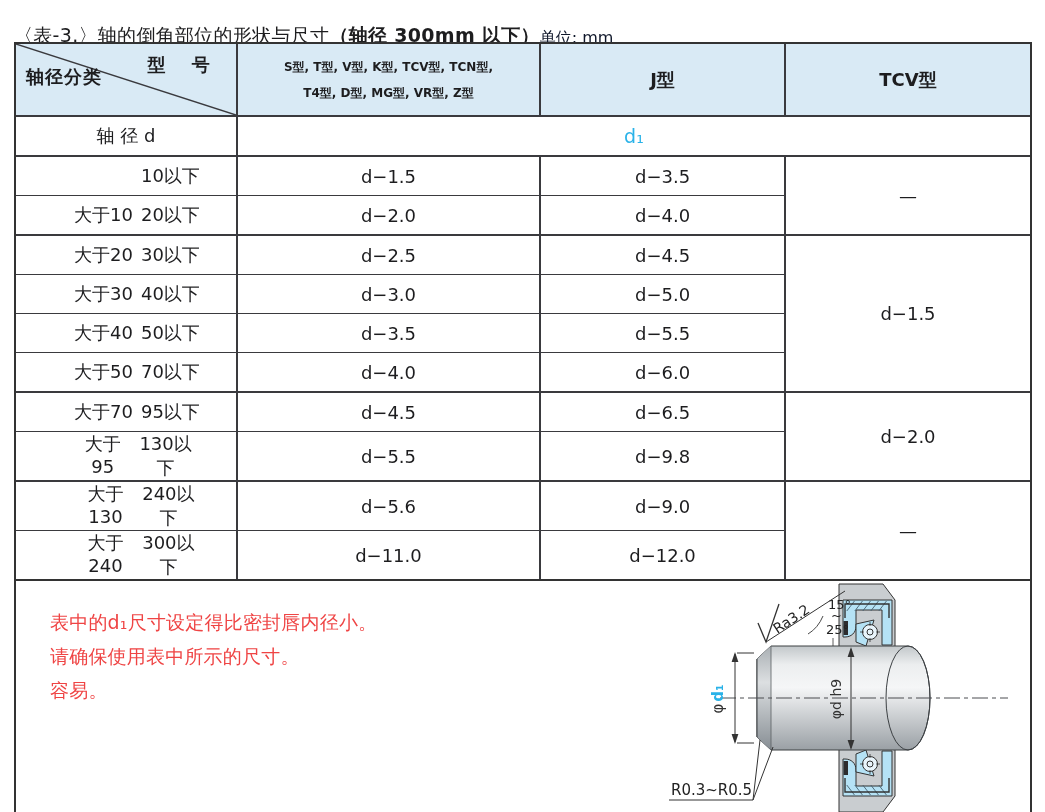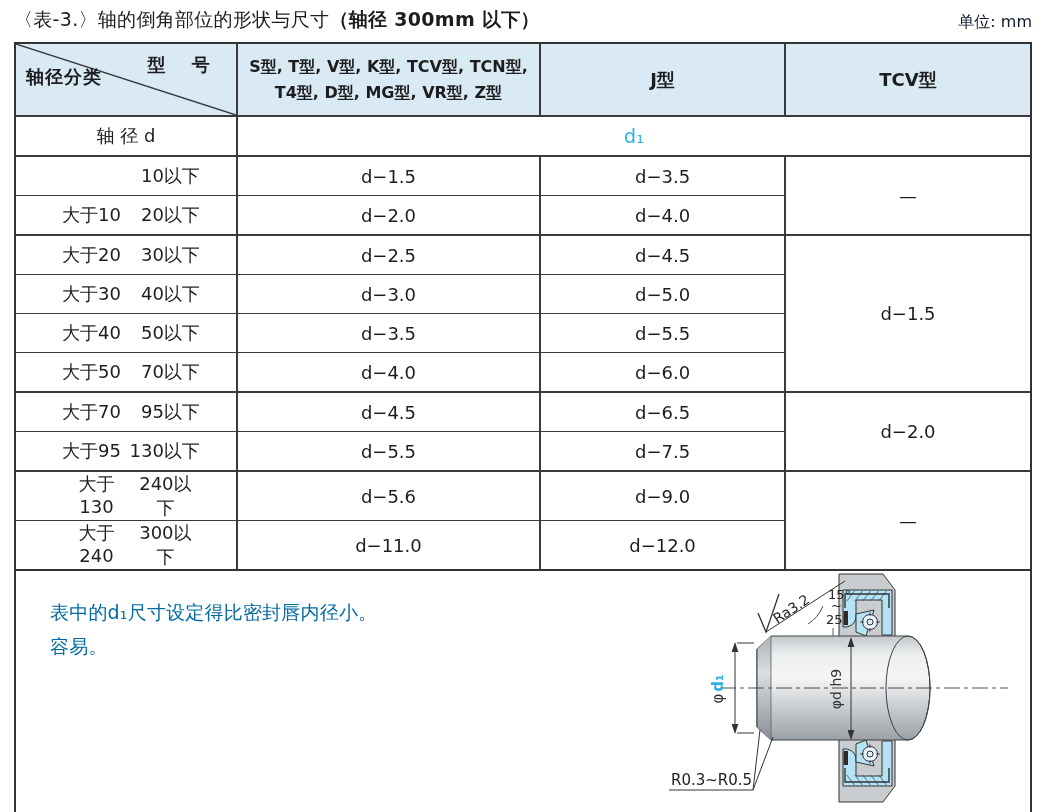--- a/index.html
+++ b/index.html
@@ -2,21 +2,21 @@
 <html><head>
 <meta charset="utf-8">
 <style>
   html,body{margin:0;padding:0;}
   body{
     width:1045px;height:812px;background:#ffffff;position:relative;
     font-family:"DejaVu Sans","Liberation Sans",sans-serif;color:#1d1d1f;
     -webkit-font-smoothing:antialiased;
   }
   
-  .title-row{position:absolute;left:14px;top:7px;width:1018px;display:flex;justify-content:space-between;align-items:flex-end;}
+  .title-row{position:absolute;left:14px;top:23px;width:1018px;display:flex;align-items:flex-end;}
   .doc-title{font-size:19px;letter-spacing:.3px;}
   .doc-title .paren{font-weight:700;}
   .unit{font-size:16px;color:#0f172a;}
   
   .table-wrap{position:absolute;left:14px;top:42px;width:1014px;border:2px solid #333;background:#fff;}
   table{width:100%;border-collapse:collapse;table-layout:fixed;}
   col.c1{width:220px;} col.c2{width:302px;} col.c3{width:244px;} col.c4{width:244px;}
   td{border:1px solid #3a3a3e;border-left-width:2px;border-right-width:2px;
      text-align:center;vertical-align:middle;font-size:18px;color:#1d1d1f;padding:0;}
   tr td:first-child{border-left:none;}
@@ -26,27 +26,27 @@
   tr.data td{height:38px;}
   tr.ge td{border-bottom-width:2px;}
   td.qlfy{border-bottom-width:2px;}
   td.nob{border-bottom:none;}
   
   td.corner{position:relative;font-weight:400;}
   .corner svg{position:absolute;left:0;top:0;width:100%;height:100%;}
   .corner svg line{stroke:#3a3a3e;stroke-width:1.4;}
   .corner .tl{position:absolute;right:16px;top:9px;font-size:18px;letter-spacing:10px;text-align:right;}
   .corner .bl{position:absolute;left:10px;bottom:26px;font-size:18px;letter-spacing:1px;}
-  .two-line{line-height:26px;font-size:16px;}
-  
-  .range{display:flex;justify-content:space-between;padding:0 36px 0 46px;font-size:18px;}
+  .two-line{line-height:26px;font-size:12px;}
+  
+  .range{display:flex;justify-content:space-between;padding:0 36px 0 46px;font-size:18px;margin-left:12px;}
   .d1{color:#29b2e8;font-size:19px;}
   
   .panel{position:relative;height:243px;border-top:2px solid #333;background:#fff;}
-  .notes{position:absolute;left:34px;top:24px;font-size:19px;line-height:34px;color:#0369a1;letter-spacing:.2px;}
+  .notes{position:absolute;left:34px;top:24px;font-size:19px;line-height:34px;color:#ef4444;letter-spacing:.2px;}
   .panel svg.fig{position:absolute;left:644px;top:0;width:373px;height:243px;}
   svg text{font-family:"DejaVu Sans","Liberation Sans",sans-serif;}
 </style>
 </head>
 <body>
 
 <div class="title-row">
   <div class="doc-title"><span>〈表-3.〉</span><span>轴的倒角部位的形状与尺寸</span><span class="paren">（轴径 300mm 以下）</span></div>
   <div class="unit">单位: mm</div>
 </div>
@@ -156,21 +156,21 @@
     <td class="qlfy" rowspan="2">d−2.0</td>
   </tr>
   <tr class="data ge">
     <td>
             <div class="range">
               <span>大于95</span>
               <span>130以下</span>
             </div>
           </td>
     <td>d−5.5</td>
-    <td>d−7.5</td>
+    <td>d−9.8</td>
   </tr>
   <tr class="data">
     <td>
             <div class="range">
               <span>大于130</span>
               <span>240以下</span>
             </div>
           </td>
     <td>d−5.6</td>
     <td>d−9.0</td>
@@ -185,20 +185,21 @@
           </td>
     <td class="nob">d−11.0</td>
     <td class="nob">d−12.0</td>
   </tr>
 </tbody>
     </table>
 
 <div class="panel">
   <div class="notes">
     <div>表中的d₁尺寸设定得比密封唇内径小。</div>
+    <div>请确保使用表中所示的尺寸。</div>
     <div>容易。</div>
   </div>
 
   <svg class="fig" viewBox="660 555 373 243">
     <defs>
       <linearGradient id="shaftGrad" x1="0" y1="0" x2="0" y2="1">
         <stop offset="0" stop-color="#c2c7ca"></stop>
         <stop offset="0.18" stop-color="#eceeef"></stop>
         <stop offset="0.40" stop-color="#f5f6f7"></stop>
         <stop offset="1" stop-color="#9aa0a5"></stop>

